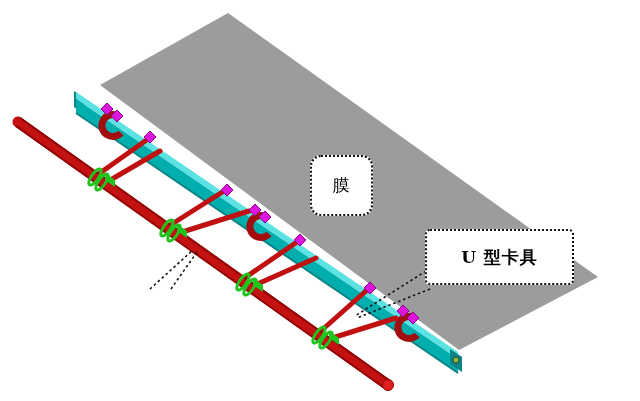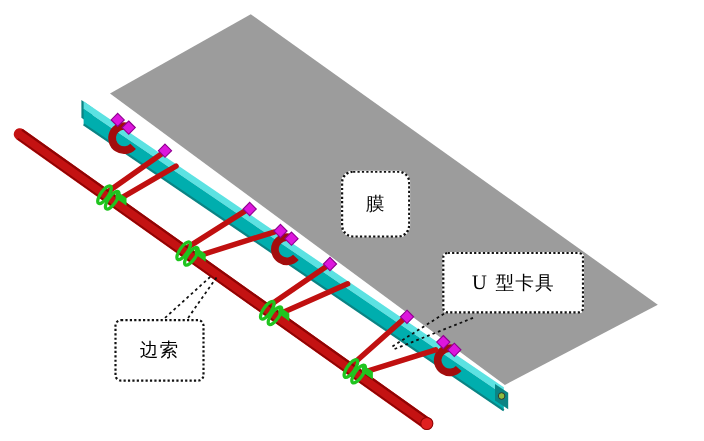--- a/index.html
+++ b/index.html
@@ -19,21 +19,21 @@
     display: flex;
     align-items: center;
     justify-content: center;
     font-size: 17px;
     color: #000;
     letter-spacing: 1px;
     box-sizing: border-box;
     z-index: 5;
   }
   .label-membrane   { left: 310px; top: 155px; width: 63px; height: 61px; border-radius: 11px; }
-  .label-u-clamp    { left: 402px; top: 229px; width: 129px; height: 56px; border-radius: 5px; }
+  .label-u-clamp    { left: 425px; top: 229px; width: 149px; height: 56px; border-radius: 5px; font-weight: bold; }
   .label-edge-cable { left: 104px; top: 290px; width: 82px;  height: 57px; border-radius: 6px; }
 </style>
 </head>
 <body>
 
 <div class="canvas">
 
   <svg class="scene" width="640" height="401" viewBox="0 0 640 401">
 
     <polygon points="100,85 228,13 598,277 459,350" style="fill:var(--c-membrane)"></polygon>
@@ -118,17 +118,14 @@
       <path d="M 430 289 L 357 318"></path>
     </g>
   </svg>
 
   <div class="label-box label-membrane">
     <span>膜</span>
   </div>
   <div class="label-box label-u-clamp">
     <span>U 型卡具</span>
   </div>
-  <div class="label-box label-edge-cable">
-    <span>边索</span>
-  </div>
 
 </div>
 
 </body></html>

